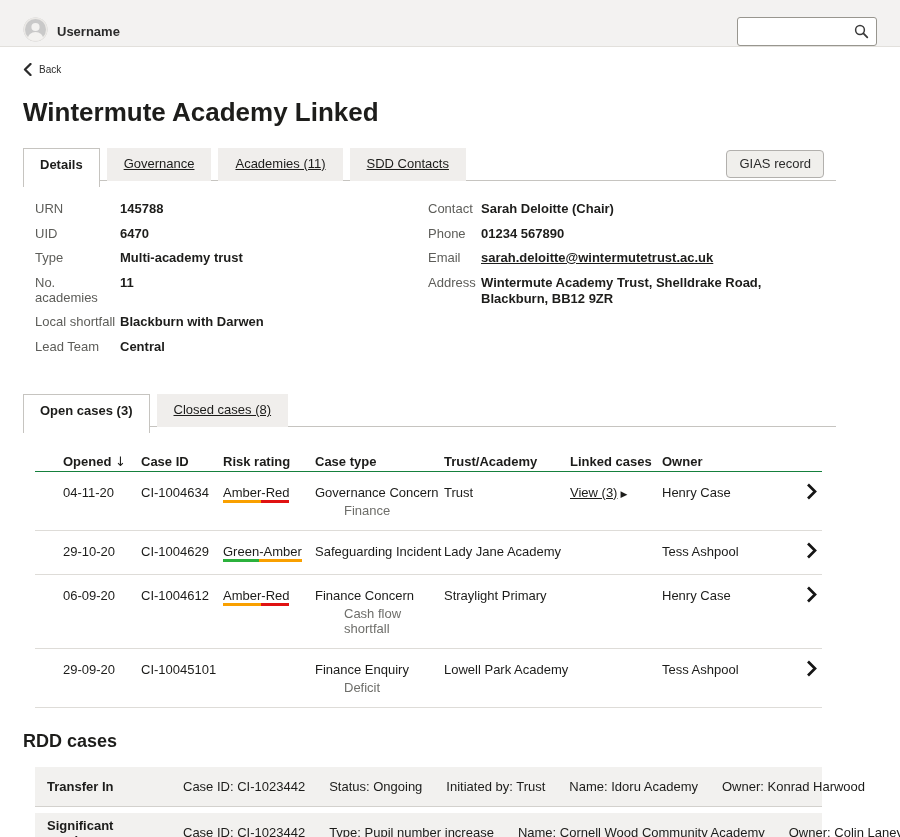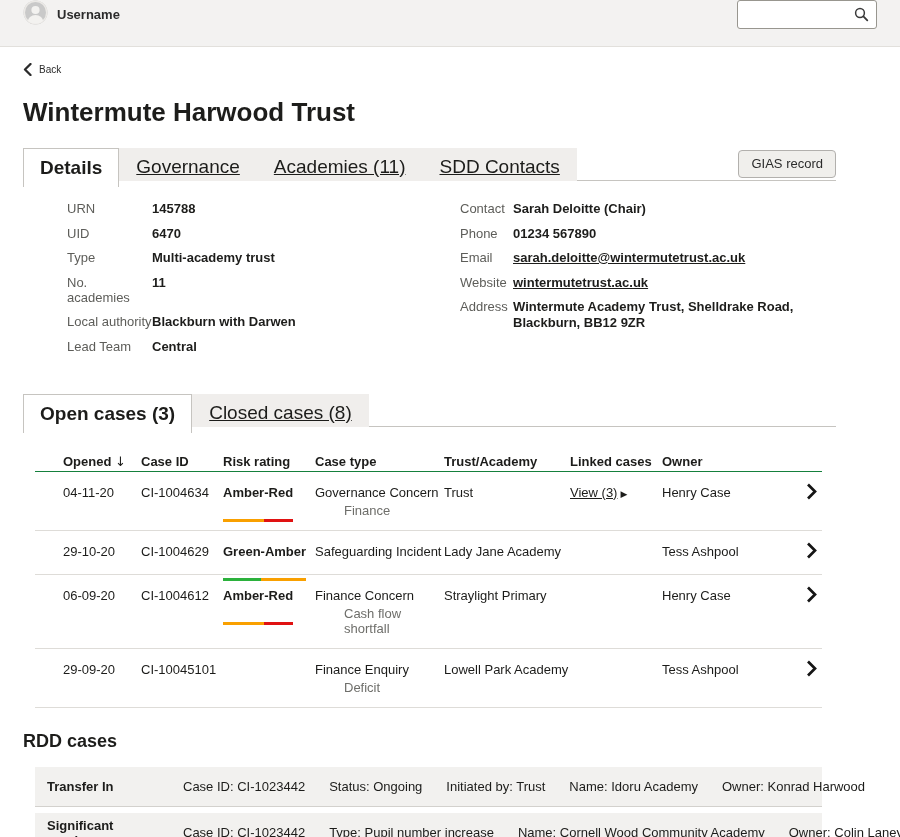--- a/index.html
+++ b/index.html
@@ -5,21 +5,21 @@
   * { box-sizing: border-box; margin: 0; padding: 0; }
   html,body { background:#fff; }
   body {
     width: 900px; height: 837px;
     font-family: "Liberation Sans", sans-serif;
     color: #1c1c1a; position: relative; overflow: hidden;
   }
   
   .topbar {
     height: 47px; background: #f3f2f1; border-bottom: 1px solid #e2e0dc;
-    display: flex; align-items: flex-start; padding: 0 23px;
+    display: flex; align-items: flex-end; padding: 0 23px;
   }
   .user-chip { display: flex; align-items: center; cursor: pointer; }
   .username { font-weight: bold; font-size: 13px; color: #2b2b2b; margin-left: 9px; }
   .search-wrap { margin-left: auto; position: relative; }
   .search-input {
     width: 140px; height: 29px; border: 1px solid #98968f; border-radius: 3px;
     background: #fff; padding: 0 28px 0 8px; font-size: 13px; outline: none;
     font-family: "Liberation Sans", sans-serif;
   }
   .search-icon { position: absolute; right: 8px; top: 7px; }
@@ -30,40 +30,40 @@
     font-size: 10px; color: #2b2b2b; cursor: pointer;
   }
   .back svg { margin-right: 7px; }
   h1 { font-size: 26px; margin-top: 17px; color: #1d1d1b; font-weight: bold; }
   
   .tabs {
     display: flex; height: 33px; border-bottom: 1px solid #c6c4c0;
     margin-top: 20px; margin-right: 41px; position: relative;
   }
   .tab {
-    height: 33px; padding: 8px 17px 0; background: #f0eeec; 
-    font-size: 19px; color: #1c1c1a; text-decoration: underline; cursor: pointer;
+    height: 33px; padding: 8px 17px 0; background: #f0eeec; margin-right: 7px;
+    font-size: 13px; color: #1c1c1a; text-decoration: underline; cursor: pointer;
     white-space: nowrap;
   }
   .tab.active {
     height: 39px; background: #fff; border: 1px solid #c6c4c0; border-bottom: none;
     position: relative; z-index: 1; font-weight: bold; text-decoration: none;
     padding: 8px 16px 0;
   }
   .gias-btn {
-    position: absolute; right: 0; top: 2px;
+    position: absolute; right: 12px; top: 2px;
     background: #f0efec; border: 1px solid #b2b0ad; border-radius: 4px;
     padding: 5px 12px 6px; font-size: 13px; color: #2b2b2b; cursor: pointer;
     font-family: "Liberation Sans", sans-serif;
   }
   
   .details { display: flex; margin-top: 20px; margin-left: 12px; }
   .dcol-left { width: 393px; }
   .dcol-right { flex: 1; }
-  .drow { display: flex; margin-bottom: 9.5px; font-size: 13px; line-height: 15px; margin-left: 32px; }
+  .drow { display: flex; margin-bottom: 9.5px; font-size: 13px; line-height: 15px; }
   .dlabel { color: #5d5d59; flex-shrink: 0; }
   .dcol-left .dlabel { width: 85px; }
   .dcol-right .dlabel { width: 53px; }
   .dvalue { font-weight: bold; color: #1d1d1b; }
   .dvalue.link { text-decoration: underline; cursor: pointer; }
   .dvalue.addr { max-width: 300px; line-height: 16px; }
   
   .tabs.cases-tabs { margin-top: 31px; }
   
   .cases-table { margin-left: 12px; margin-right: 55px; margin-top: 11px; }
@@ -73,21 +73,21 @@
     padding-left: 28px; align-items: start; font-size: 13px;
   }
   .thead {
     font-weight: bold; padding-top: 16px; padding-bottom: 2px;
     border-bottom: 1px solid #15803d;
   }
   .thead .arrow { font-weight: normal; font-family: "DejaVu Sans", sans-serif; }
   .tbody-row { padding-top: 13px; padding-bottom: 12px; border-bottom: 1px solid #dedcd8; line-height: 15px; cursor: pointer; }
   .subtype { color: #6e6e6a; margin-top: 3px; margin-left: 29px; }
   .subtype:empty { display: none; }
-  .risk-seg { border-bottom: 3px solid transparent; padding-bottom: 19px; font-weight: bold; }
+  .risk-seg { border-bottom: 3px solid transparent; padding-bottom: 0; }
   .risk-seg:empty { border-bottom: none; }
   .linked-link { text-decoration: underline; cursor: pointer; }
   .linked-tri { font-size: 9px; margin-left: 3px; font-family: "DejaVu Sans", sans-serif; }
   .chev-cell { text-align: right; padding-right: 5px; margin-top: -2px; }
   
   .rdd-heading { margin-top: 23px; font-size: 18px; font-weight: bold; color: #1d1d1b; }
   .rdd-rows { margin-top: 15px; margin-left: 12px; margin-right: 55px; }
   .rdd-row {
     background: #f2f1ef; border-bottom: 1px solid #d3d1cd;
     display: flex; align-items: center; height: 40px; padding: 0 12px;
@@ -132,21 +132,21 @@
 <div class="page">
   
   <div class="back">
     <svg width="9" height="13" viewBox="0 0 9 13">
       <path d="M7.5 1 L2 6.5 L7.5 12" fill="none" stroke="#2b2b2b" stroke-width="2.3" stroke-linecap="round" stroke-linejoin="round"></path>
     </svg>
     <span>Back</span>
   </div>
 
   
-  <h1>Wintermute Harwood Trust</h1>
+  <h1>Wintermute Academy Linked</h1>
 
   
   <div class="tabs">
     <div class="tab active">Details</div>
     <div class="tab">Governance</div>
     <div class="tab">Academies (11)</div>
     <div class="tab">SDD Contacts</div>
     <button class="gias-btn">GIAS record</button>
   </div>
 
@@ -163,44 +163,40 @@
         </div>
       <div class="drow">
           <span class="dlabel">Type</span>
           <span class="dvalue">Multi-academy trust</span>
         </div>
       <div class="drow">
           <span class="dlabel">No. academies</span>
           <span class="dvalue">11</span>
         </div>
       <div class="drow">
-          <span class="dlabel">Local authority</span>
+          <span class="dlabel">Local shortfall</span>
           <span class="dvalue">Blackburn with Darwen</span>
         </div>
       <div class="drow">
           <span class="dlabel">Lead Team</span>
           <span class="dvalue">Central</span>
         </div>
     </div>
     <div class="dcol-right">
       <div class="drow">
           <span class="dlabel">Contact</span>
           <span class="dvalue">Sarah Deloitte (Chair)</span>
         </div>
       <div class="drow">
           <span class="dlabel">Phone</span>
           <span class="dvalue">01234 567890</span>
         </div>
       <div class="drow">
           <span class="dlabel">Email</span>
           <span class="dvalue link">sarah.deloitte@wintermutetrust.ac.uk</span>
-        </div>
-      <div class="drow">
-          <span class="dlabel">Website</span>
-          <span class="dvalue link">wintermutetrust.ac.uk</span>
         </div>
       <div class="drow">
           <span class="dlabel">Address</span>
           <span class="dvalue addr">Wintermute Academy Trust, Shelldrake Road, Blackburn, BB12 9ZR</span>
         </div>
     </div>
   </div>
 
   
   <div class="tabs cases-tabs">

